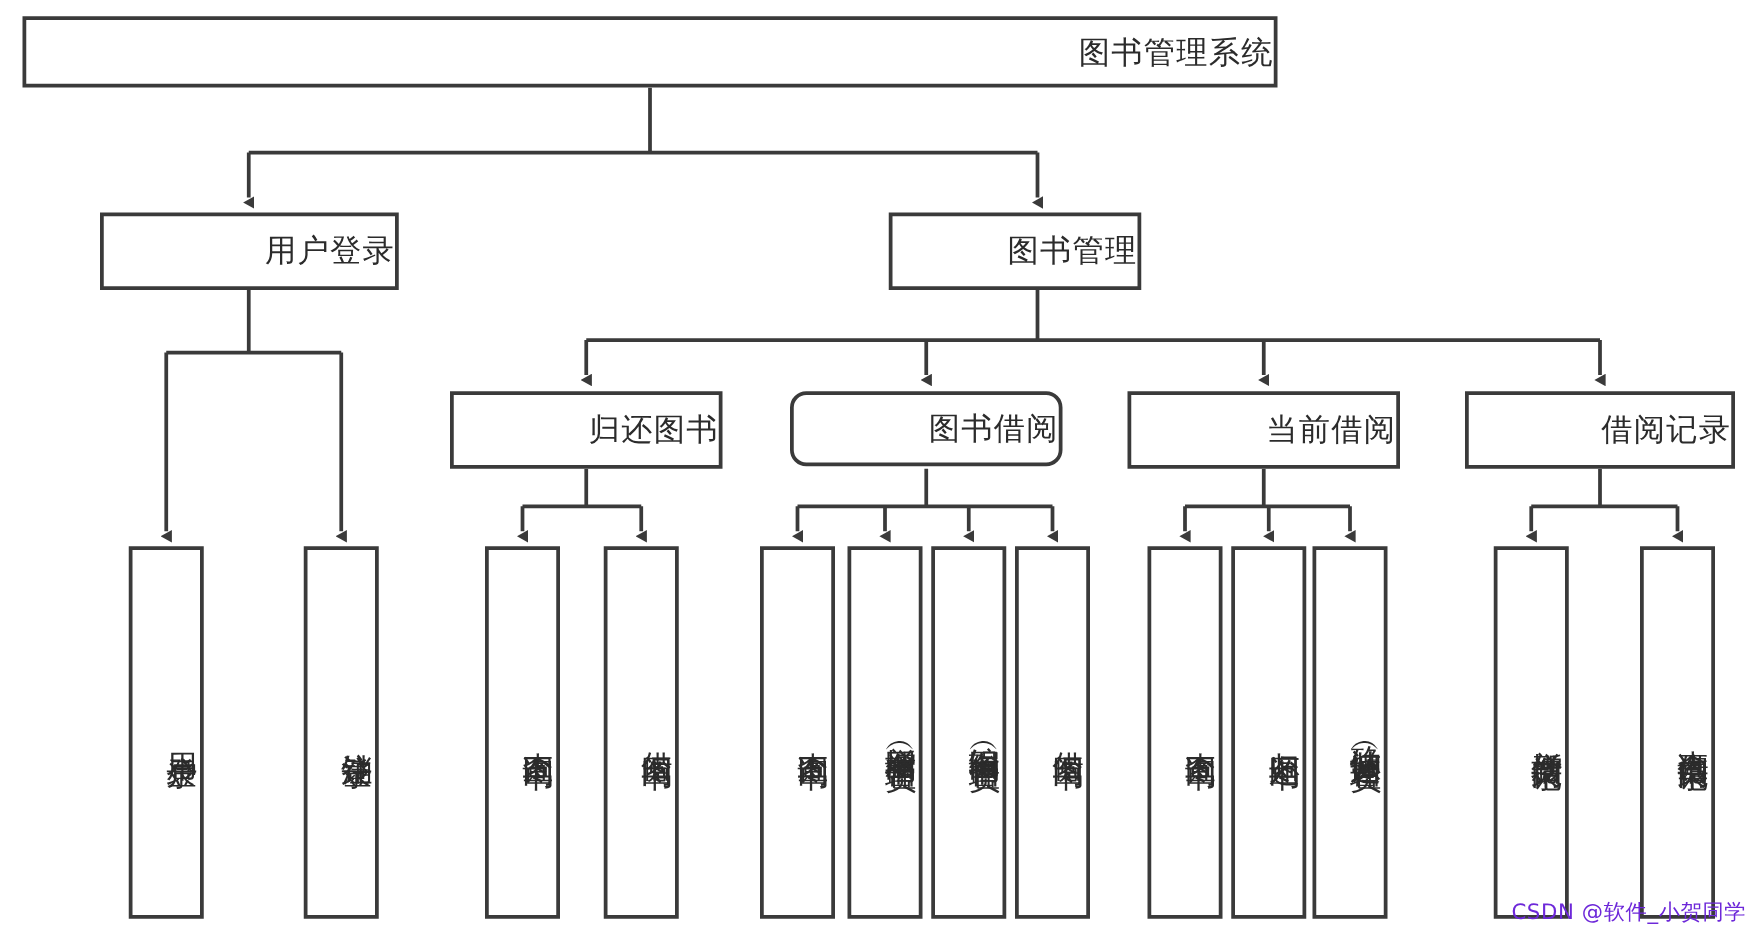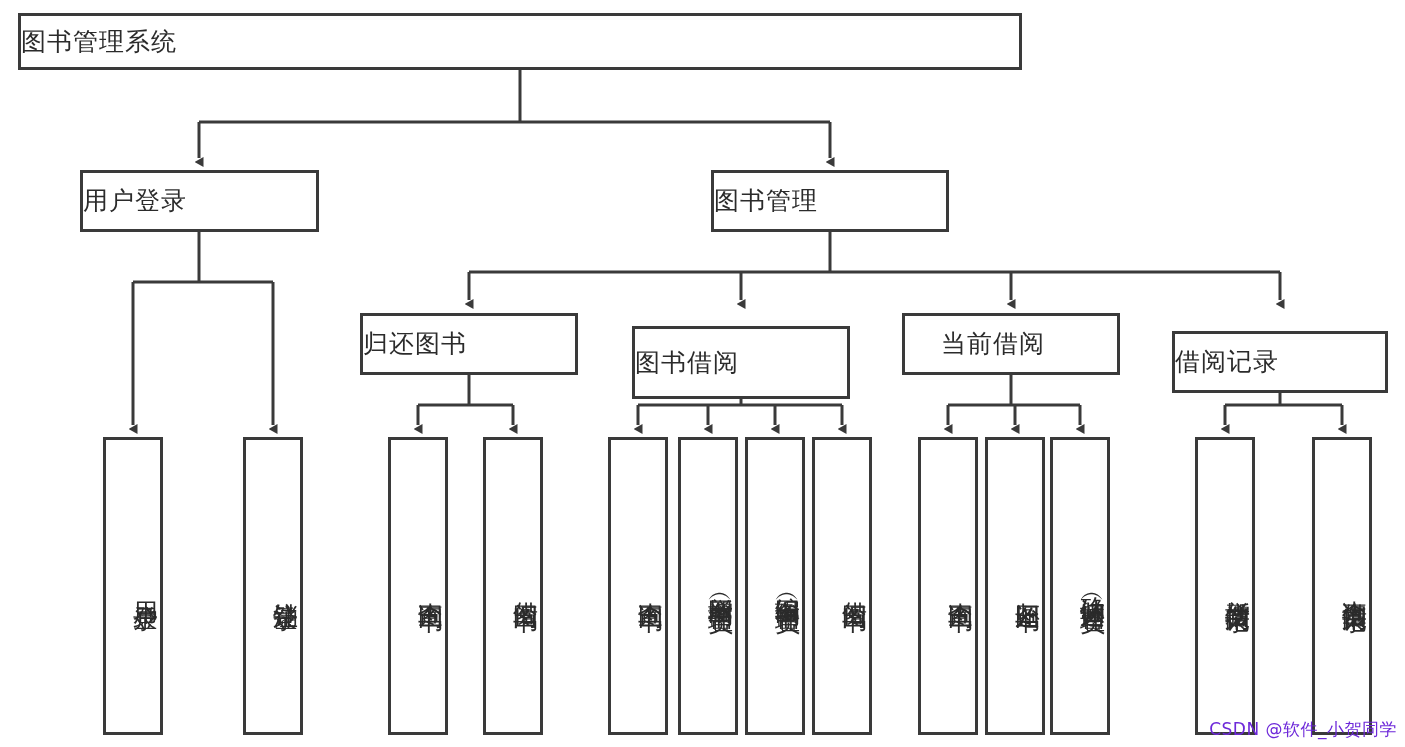--- a/index.html
+++ b/index.html
@@ -23,21 +23,21 @@
     height: 747px;
     pointer-events: none;
   }
   .node {
     position: absolute;
     box-sizing: border-box;
     border: 3px solid #3a3a3a;
     background: #ffffff;
     display: flex;
     align-items: center;
-    justify-content: flex-start;
+    justify-content: flex-end;
     color: #2b2b2b;
   }
   .node.horiz {
     font-size: 25px;
     line-height: 1.2;
     letter-spacing: 1px;
   }
   .node.vert {
     writing-mode: vertical-rl;
     text-orientation: upright;
@@ -120,34 +120,34 @@
     </g>
   </svg>
 
   <div class="node horiz" style="left:18px; top:13px; width:1004px; height:57px;">
     <span>图书管理系统</span>
   </div>
 
   <div class="node horiz" style="left:80px; top:170px; width:239px; height:62px;">
     <span>用户登录</span>
   </div>
-  <div class="node horiz" style="left:711px; top:170px; width:238px; height:62px;">
+  <div class="node horiz" style="left:711px; top:170px; width:202px; height:62px;">
     <span>图书管理</span>
   </div>
 
   <div class="node horiz" style="left:360px; top:313px; width:218px; height:62px;">
     <span>归还图书</span>
   </div>
-  <div class="node horiz" style="left:632px; top:326px; width:218px; height:73px;">
+  <div class="node horiz" style="left:632px; top:313px; width:218px; height:60px;border-radius:13px;">
     <span>图书借阅</span>
   </div>
   <div class="node horiz" style="left:902px; top:313px; width:218px; height:62px;padding-left:36px;">
     <span>当前借阅</span>
   </div>
-  <div class="node horiz" style="left:1172px; top:313px; width:216px; height:62px;margin-top:18px;">
+  <div class="node horiz" style="left:1172px; top:313px; width:216px; height:62px;">
     <span>借阅记录</span>
   </div>
 
   <div class="node vert" style="left:103px; top:437px; width:60px; height:298px;">
     <span class="vtext">用户登录</span>
   </div>
   <div class="node vert" style="left:243px; top:437px; width:60px; height:298px;">
     <span class="vtext">注销登录</span>
   </div>
 

